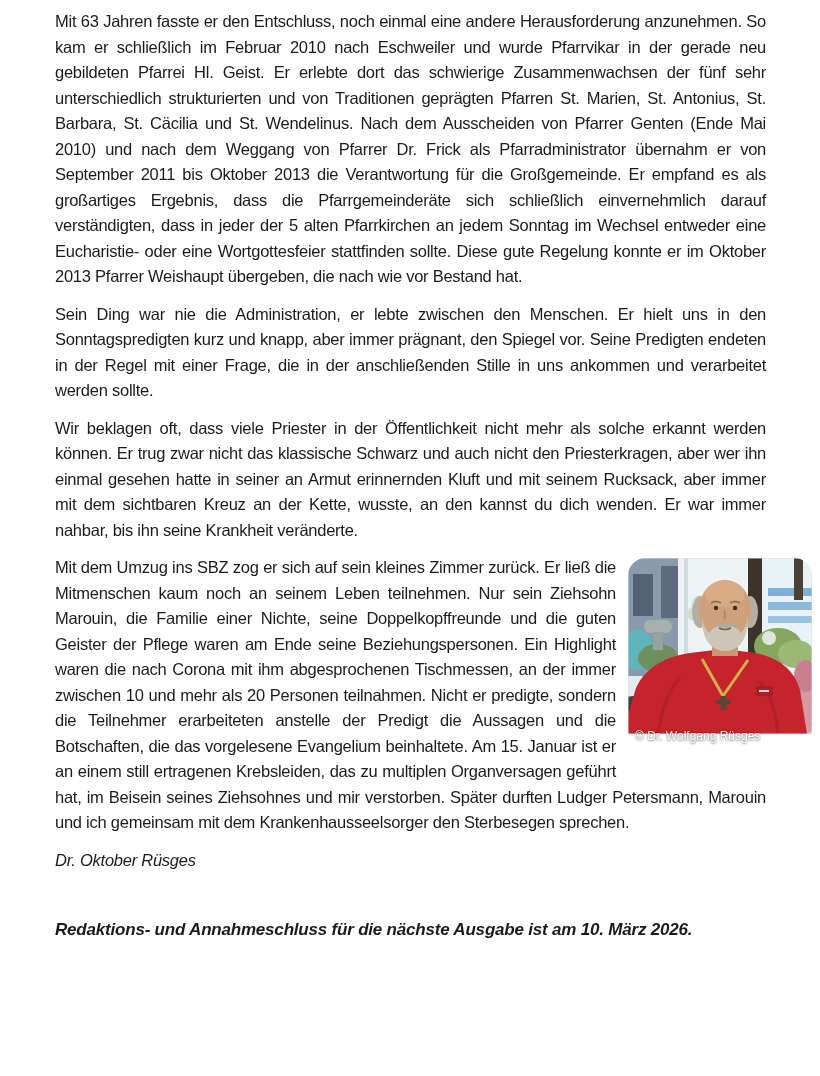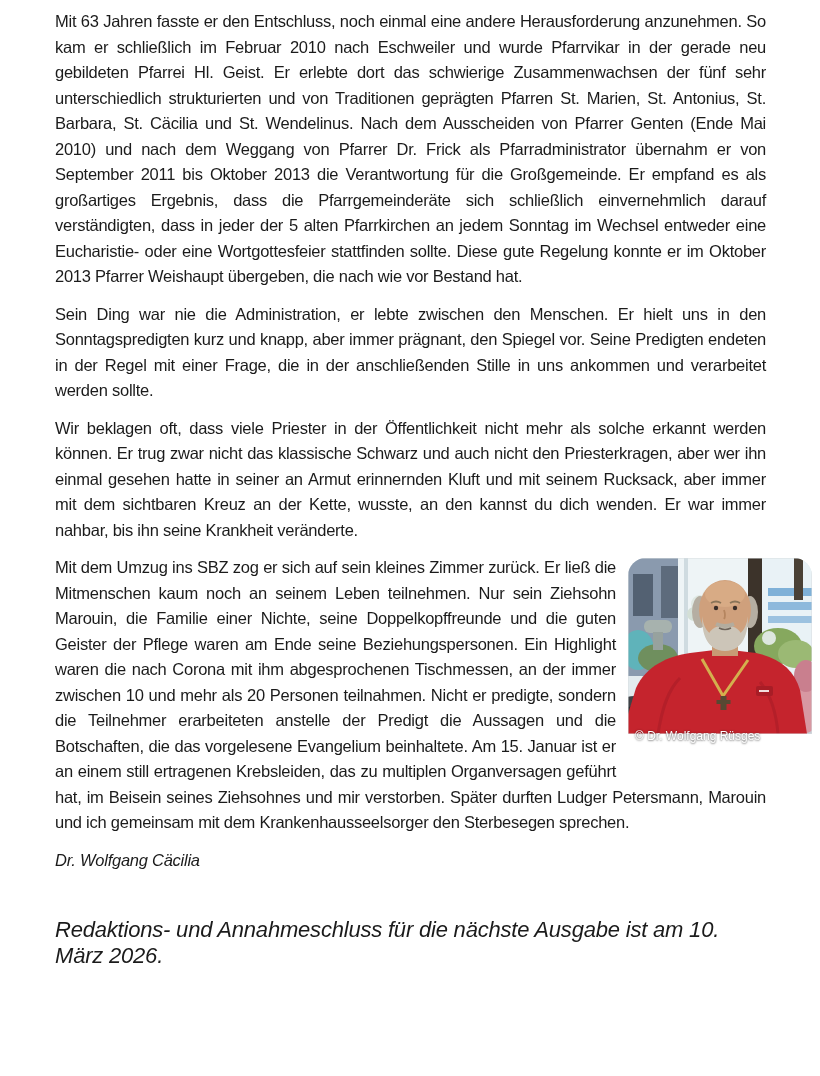--- a/index.html
+++ b/index.html
@@ -22,22 +22,22 @@
     text-align: justify;
     margin: 0 0 12px 0;
   }
 
   .signature { font-style: italic; text-align: left; }
 
   .closing { text-align: left; }
 
   .footer-notice {
     margin-top: 44px;
-    font-size: 22px;
-    font-weight: normal;
+    font-size: 17px;
+    font-weight: bold;
     font-style: italic;
     letter-spacing: -0.2px;
     text-align: left;
   }
 
   
   .photo-float {
     float: right;
     width: 184px;
     height: 196px;
@@ -142,17 +142,17 @@
         <rect x="92.5" y="138" width="6" height="14" fill="#574832"></rect>
         <rect x="88.5" y="142" width="14" height="4" fill="#574832"></rect>
 
         <rect x="0" y="0" width="184" height="176" fill="none" stroke="#d8dde0" stroke-width="1"></rect>
       </svg>
       <span class="photo-caption">© Dr. Wolfgang Rüsges</span>
     </span><span>Mit dem Umzug ins SBZ zog er sich auf sein kleines Zimmer zurück. Er ließ die Mitmenschen kaum noch an seinem Leben teilnehmen. Nur sein Ziehsohn Marouin, die Familie einer Nichte, seine Doppelkopffreunde und die guten Geister der Pflege waren am Ende seine Beziehungspersonen. Ein Highlight waren die nach Corona mit ihm abgesprochenen Tischmessen, an der immer zwischen 10 und mehr als 20 Personen teilnahmen. Nicht er predigte, sondern die Teilnehmer erarbeiteten anstelle der Predigt die Aussagen und die Botschaften, die das vorgelesene Evangelium beinhaltete. Am 15. Januar ist er an einem still ertragenen Krebsleiden, das zu multiplen Organversagen geführt hat, im Beisein seines Ziehsohnes und mir verstorben. Später durften Ludger Petersmann, Marouin und ich gemeinsam mit dem Krankenhausseelsorger den Sterbesegen sprechen.</span>
   </p>
 
 
-  <p class="para signature">Dr. Wolfgang Cäcilia</p>
+  <p class="para signature">Dr. Oktober Rüsges</p>
 
   <p class="para footer-notice">Redaktions- und Annahmeschluss für die nächste Ausgabe ist am 10. März 2026.</p>
 
 </div>
 
 </body></html>

